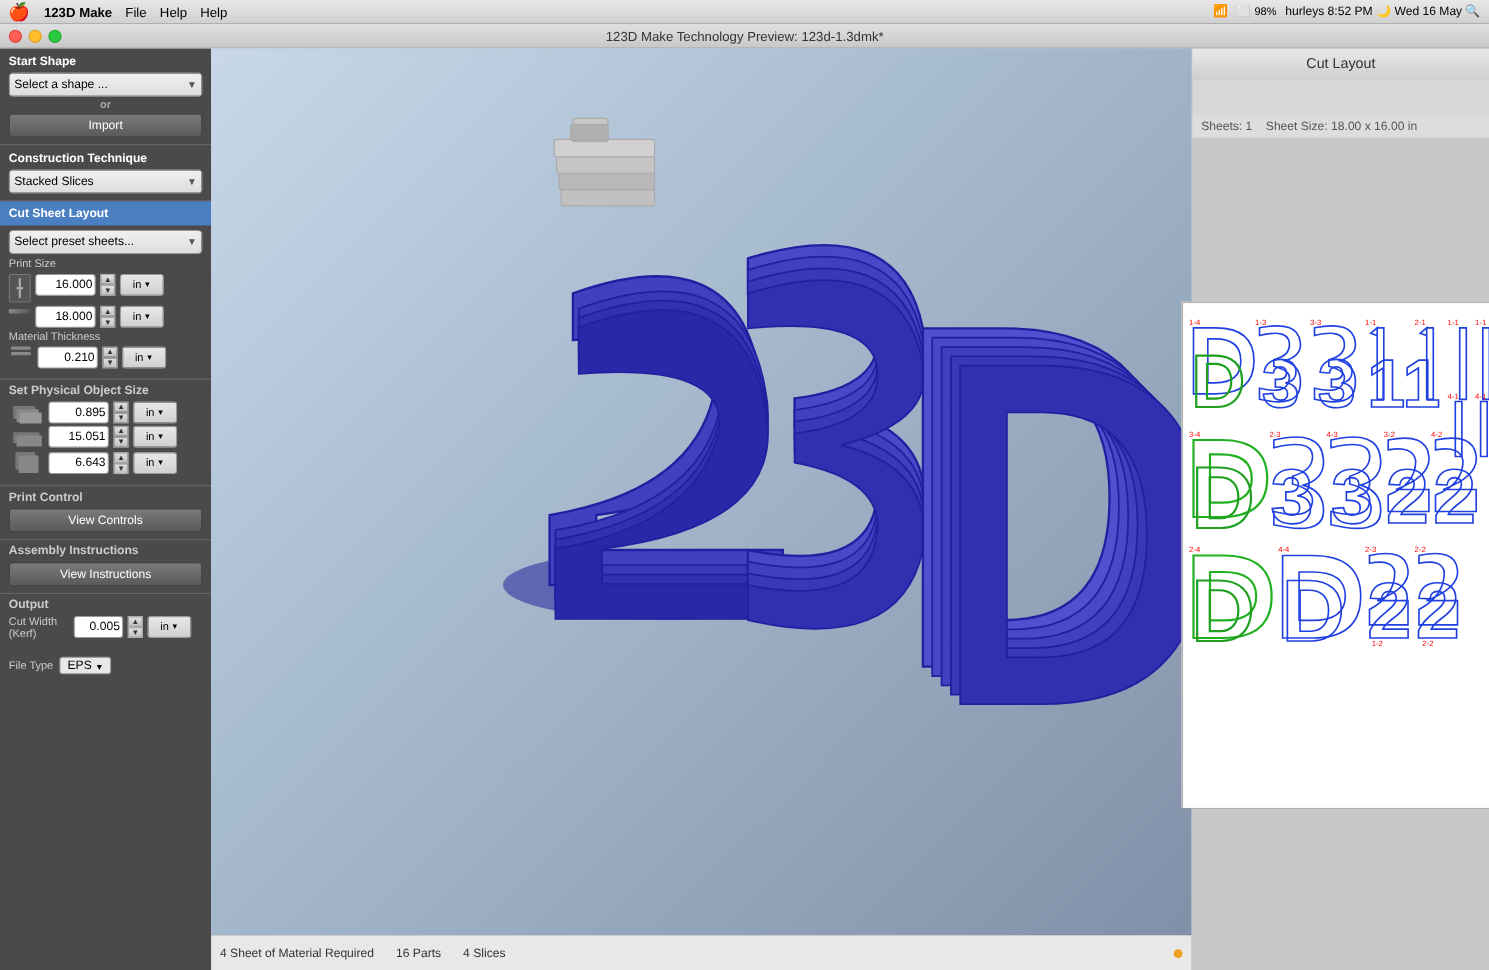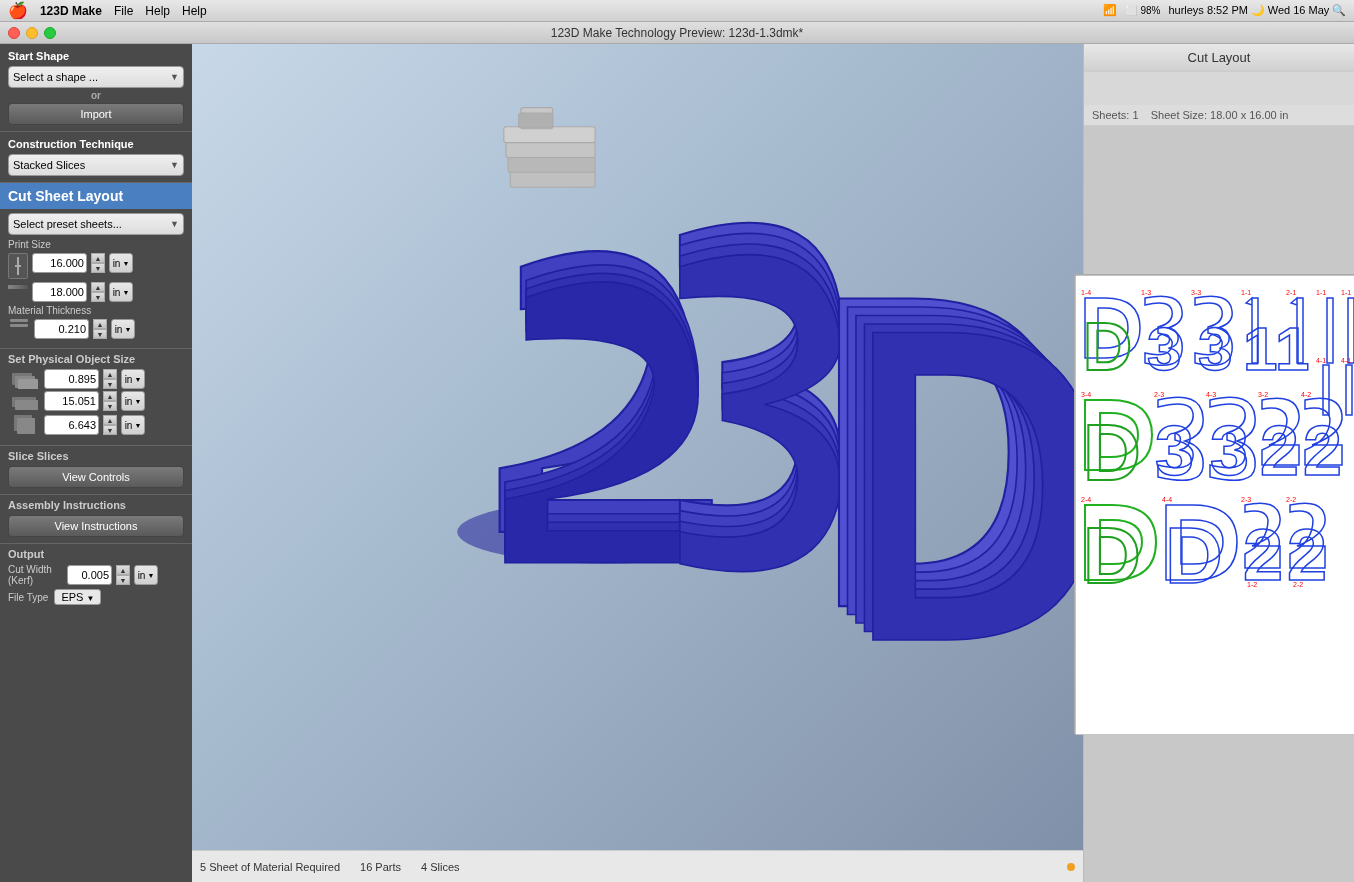--- a/index.html
+++ b/index.html
@@ -103,21 +103,21 @@
       font-size: 11px;
       cursor: pointer;
       display: flex;
       align-items: center;
       justify-content: center;
     }
 
     .blue-section-title {
       background: #4a7fc1;
       color: #fff;
-      font-size: 14px;
+      font-size: 11px;
       font-weight: 600;
       padding: 5px 8px;
     }
 
     .field-row {
       display: flex;
       gap: 4px;
       margin: 3px 0;
     }
 
@@ -146,21 +146,21 @@
       border: 1px solid #aaa;
       cursor: pointer;
       font-size: 7px;
       display: flex;
       align-items: center;
       justify-content: center;
       color: #333;
     }
 
     .unit-select {
-      width: 24px;
+      width: 40px;
       height: 20px;
       background: linear-gradient(to bottom, #e8e8e8, #d0d0d0);
       border: 1px solid #999;
       border-radius: 3px;
       font-size: 10px;
       cursor: pointer;
       display: flex;
       align-items: center;
       justify-content: center;
       gap: 2px;
@@ -422,32 +422,32 @@
           <div class="stepper-btn">▼</div>
         </div>
         <div class="unit-select">
           <span>in</span>
           <span style="font-size:7px;">▼</span>
         </div>
       </div>
     </div>
 
     <div style="padding:4px 8px 6px 8px; border-bottom:1px solid #666;">
-      <div class="section-title-plain">Slice Slices</div>
+      <div class="section-title-plain">Print Control</div>
       <div class="btn">View Controls</div>
     </div>
 
     <div style="padding:4px 8px 6px 8px; border-bottom:1px solid #666;">
       <div class="section-title-plain">Assembly Instructions</div>
       <div class="btn">View Instructions</div>
     </div>
 
     <div style="padding:4px 8px 8px 8px;">
       <div class="section-title-plain">Output</div>
-      <div style="display:flex;align-items:center;gap:4px;margin-bottom:3px;">
+      <div style="display:flex;align-items:flex-start;gap:4px;margin-bottom:15px;">
         <span style="color:#ccc;font-size:10px;line-height:1.1;width:55px;">Cut Width (Kerf)</span>
         <input class="num-input" type="text" style="width: 45px;" value="0.005">
         <div class="stepper">
           <div class="stepper-btn">▲</div>
           <div class="stepper-btn">▼</div>
         </div>
         <div class="unit-select">
           <span>in</span>
           <span style="font-size:7px;">▼</span>
         </div>
@@ -502,21 +502,21 @@
 
           <path d="M10,10 L10,300 L80,300 Q220,300 220,155 Q220,10 80,10 Z M50,50 L80,50 Q170,50 170,155 Q170,260 80,260 L50,260 Z" fill="#4848c8" stroke="#2020a0" stroke-width="1.5" transform="translate(8,8)"></path>
           <path d="M10,10 L10,300 L80,300 Q220,300 220,155 Q220,10 80,10 Z M50,50 L80,50 Q170,50 170,155 Q170,260 80,260 L50,260 Z" fill="#4040c0" stroke="#2020a0" stroke-width="1.5" transform="translate(16,16)"></path>
           <path d="M10,10 L10,300 L80,300 Q220,300 220,155 Q220,10 80,10 Z M50,50 L80,50 Q170,50 170,155 Q170,260 80,260 L50,260 Z" fill="#3838b8" stroke="#2020a0" stroke-width="1.5" transform="translate(24,24)"></path>
           <path d="M10,10 L10,300 L80,300 Q220,300 220,155 Q220,10 80,10 Z M50,50 L80,50 Q170,50 170,155 Q170,260 80,260 L50,260 Z" fill="#3030b0" stroke="#2020a0" stroke-width="1.5" transform="translate(32,32)"></path>
         </g>
       </svg>
     </div>
 
     <div class="status-bar">
-      <span>5 Sheet of Material Required</span>
+      <span>4 Sheet of Material Required</span>
       <span>16 Parts</span>
       <span>4 Slices</span>
       <span style="width:8px;height:8px;background:#f0a020;border-radius:50%;margin-left:auto;"></span>
     </div>
   </div>
 
   <div class="right-panel">
     <div class="right-panel-header">
       <span>Cut Layout</span>
     </div>

